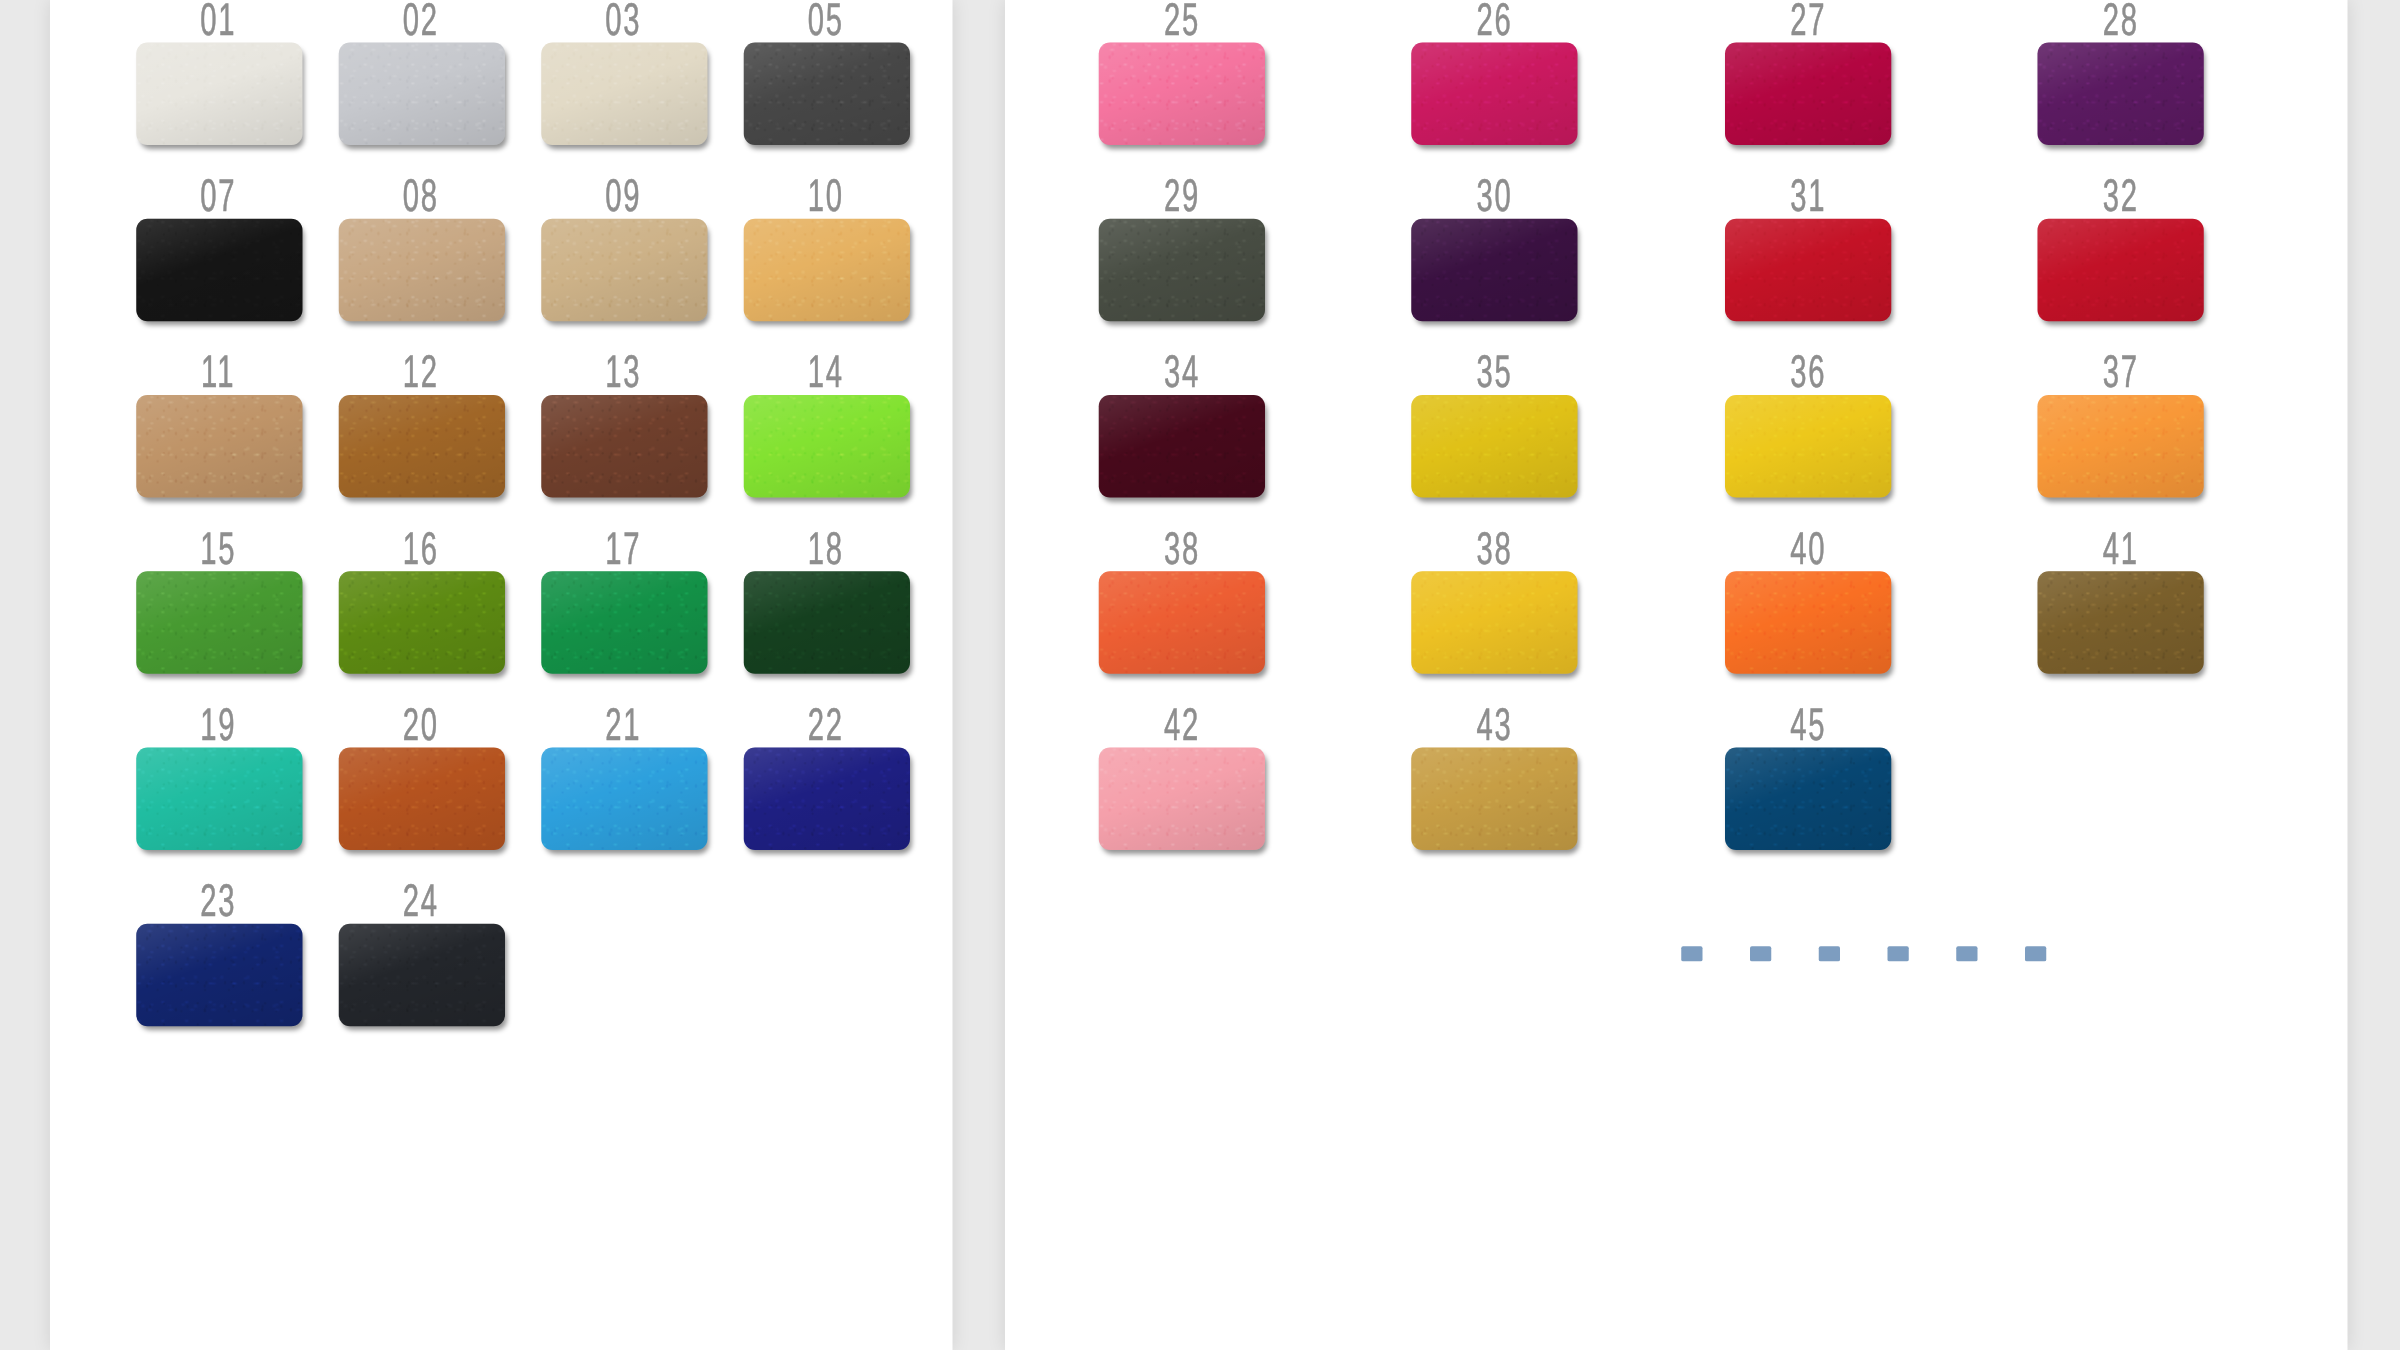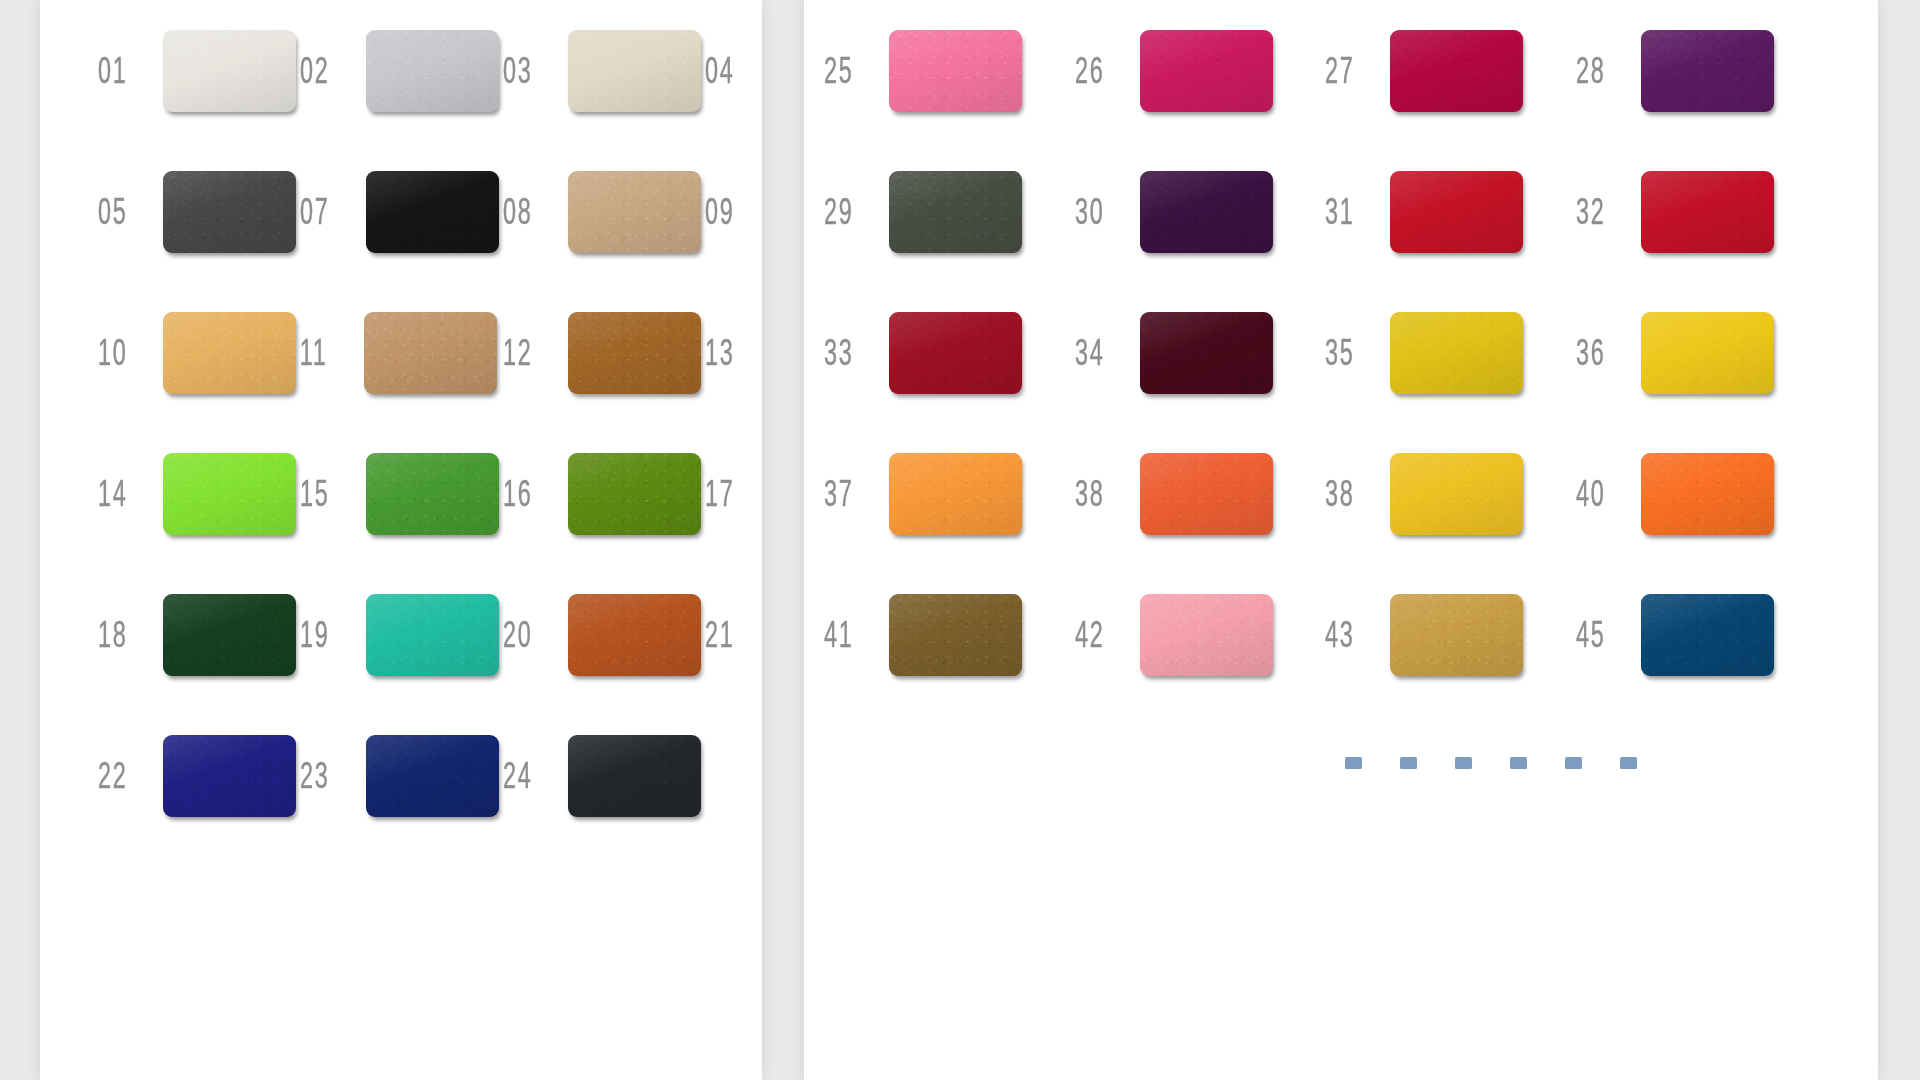--- a/index.html
+++ b/index.html
@@ -48,26 +48,25 @@
     row-gap:0;
     box-sizing:border-box;
     height:100%;
     align-content:start;
   }
   .card.left .grid{ padding:0 20px 0 54px; }
   .card.right .grid{ padding:0 56px 0 16px; }
 
   .cell{
     display:flex;
-    flex-direction:row;
+    flex-direction:column;
     align-items:center;
     justify-content:flex-start;
     height:141px;
     box-sizing:border-box;
-    gap:32px;
   }
 
   .num{
     font-family:"Liberation Sans Narrow","Liberation Sans", sans-serif;
     font-size:30px;
     line-height:1;
     letter-spacing:2px;
     color:#8e8e8e;
     height:34px;
     display:flex;align-items:center;justify-content:center;
@@ -145,24 +144,20 @@
           </div>
           <div class="cell">
             <div class="num">02</div>
             <div class="swatch" style="background: rgb(198, 200, 205);"></div>
           </div>
           <div class="cell">
             <div class="num">03</div>
             <div class="swatch" style="background: rgb(226, 218, 198);"></div>
           </div>
           <div class="cell">
-            <div class="num">04</div>
-            <div class="swatch" style="background: rgb(167, 171, 179);"></div>
-          </div>
-          <div class="cell">
             <div class="num">05</div>
             <div class="swatch" style="background: rgb(71, 71, 71);"></div>
           </div>
           <div class="cell">
             <div class="num">07</div>
             <div class="swatch" style="background: rgb(21, 21, 21);"></div>
           </div>
           <div class="cell">
             <div class="num">08</div>
             <div class="swatch" style="background: rgb(200, 168, 132);"></div>
@@ -266,24 +261,20 @@
           </div>
           <div class="cell">
             <div class="num">31</div>
             <div class="swatch" style="background: rgb(196, 18, 38);"></div>
           </div>
           <div class="cell">
             <div class="num">32</div>
             <div class="swatch" style="background: rgb(194, 17, 39);"></div>
           </div>
           <div class="cell">
-            <div class="num">33</div>
-            <div class="swatch" style="background: rgb(156, 16, 35);"></div>
-          </div>
-          <div class="cell">
             <div class="num">34</div>
             <div class="swatch" style="background: rgb(71, 9, 27);"></div>
           </div>
           <div class="cell">
             <div class="num">35</div>
             <div class="swatch" style="background: rgb(224, 193, 23);"></div>
           </div>
           <div class="cell">
             <div class="num">36</div>
             <div class="swatch" style="background: rgb(237, 200, 27);"></div>

